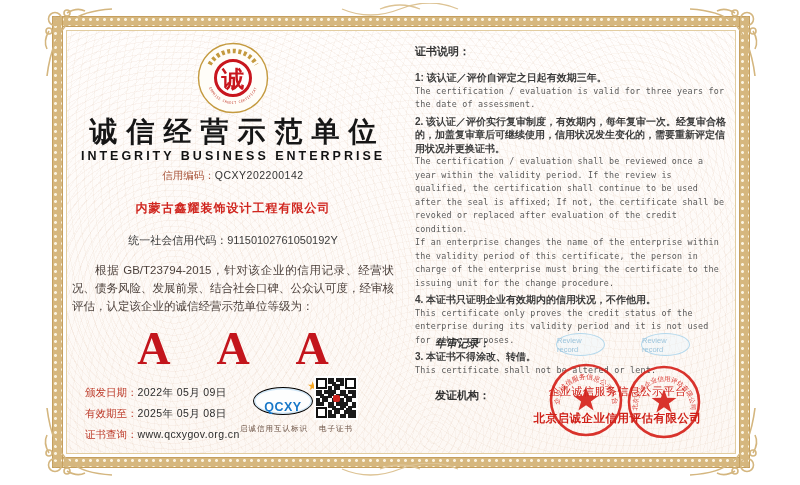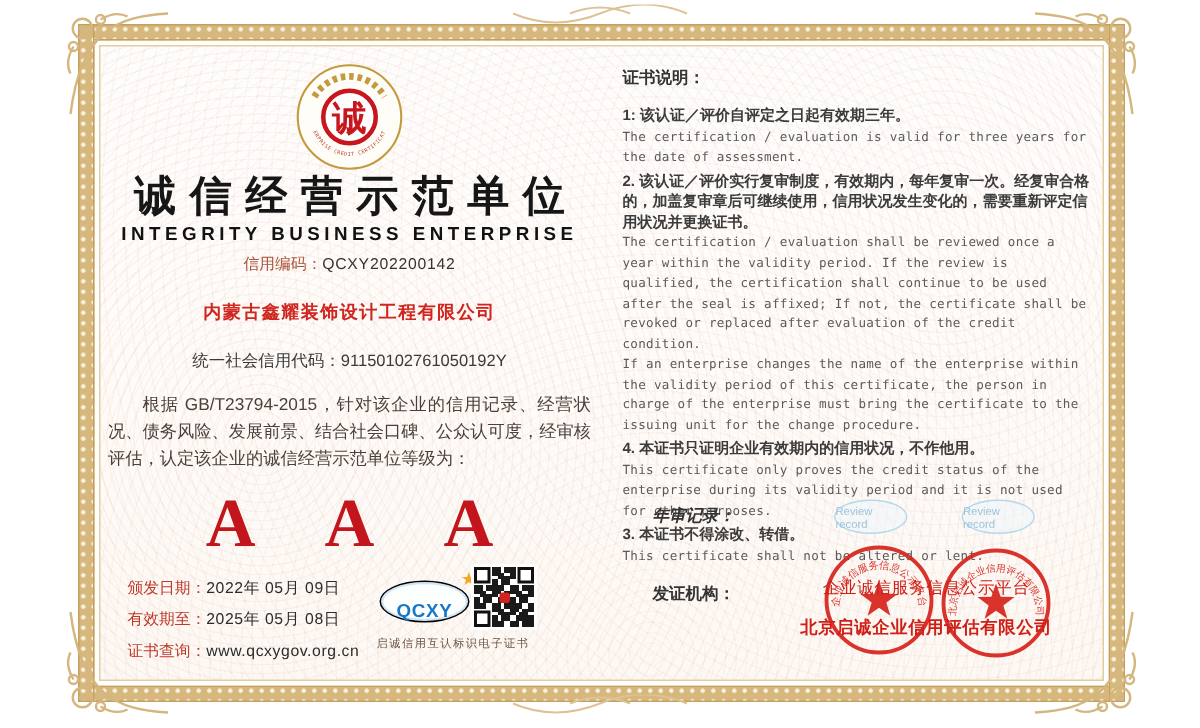--- a/index.html
+++ b/index.html
@@ -53,21 +53,21 @@
   .issue-info{position:absolute;left:85px;top:382px;font-size:10.5px;}
   .issue-info .row{line-height:21px;text-align:left;}
   .issue-info .lbl{color:#bd3b2a;}
   .issue-info .val{color:#2b2b2b;letter-spacing:.4px;}
 
   .qcxy-badge{position:absolute;left:253px;top:387px;width:58px;height:26px;border:1px solid #000000;
     border-radius:50%;display:flex;align-items:flex-end;justify-content:center;background:#fdfefe;
     box-shadow:inset 0 0 0 1.5px #cfe6f7;}
   .qcxy-text{font-size:12.5px;font-weight:bold;color:#1878c8;letter-spacing:.5px;}
   .qcxy-star{position:absolute;right:-6px;top:-9px;color:#f5a623;font-size:12px;}
-  .qcxy-caption{position:absolute;left:240px;top:424px;width:90px;text-align:center;
+  .qcxy-caption{position:absolute;left:240px;top:424px;width:90px;text-align:left;
     font-size:7.5px;color:#6b5244;letter-spacing:1px;}
 
   .qr{position:absolute;left:314px;top:376px;width:44px;height:44px;background:#fff;padding:2px;
     box-sizing:border-box;}
   .qr-inner{position:relative;width:100%;height:100%;
     background-image:
       repeating-conic-gradient(#1a1a1a 0 25%,rgba(0,0,0,0) 0 50%),
       repeating-conic-gradient(rgba(0,0,0,0) 0 25%,#1a1a1a 0 50%);
     background-size:8px 8px,12px 12px;}
   .finder{position:absolute;width:11px;height:11px;border:2.5px solid #111;background:#fff;

